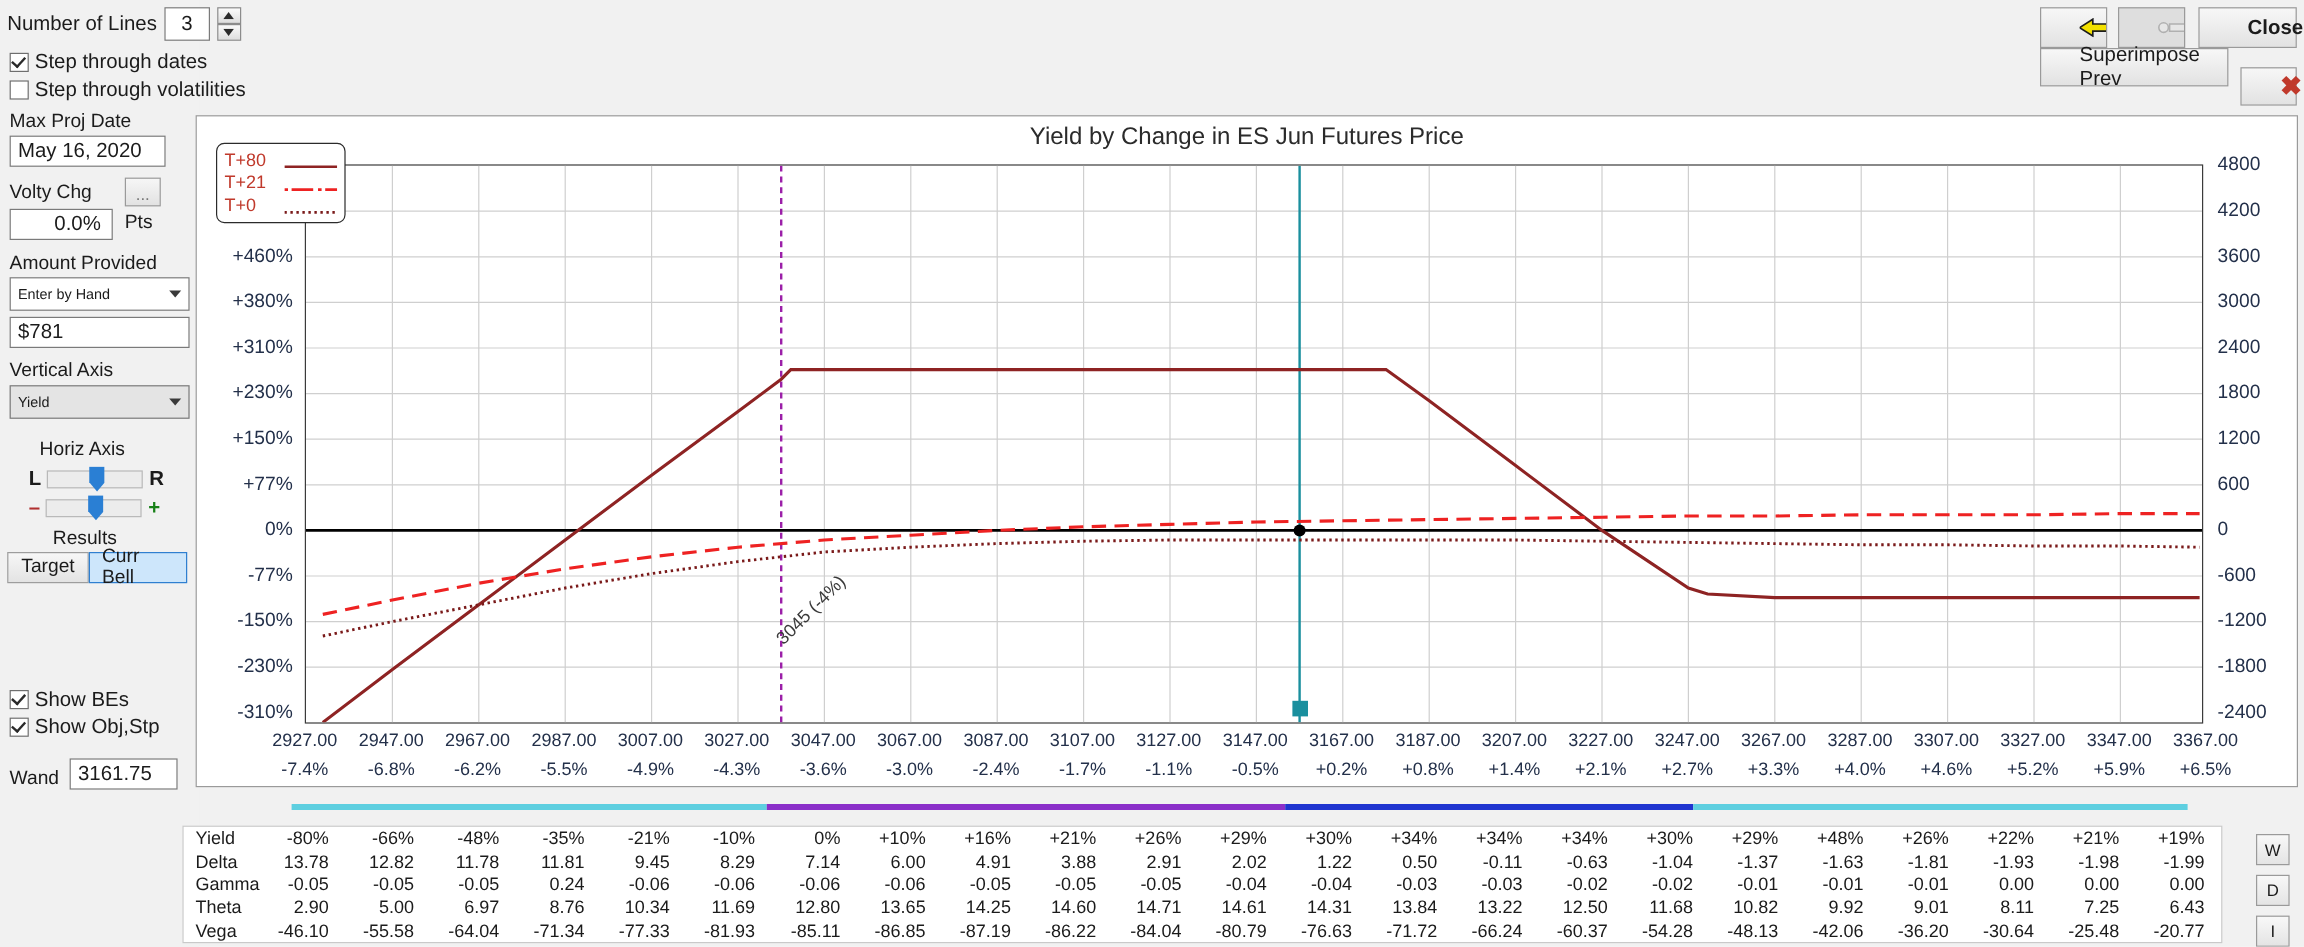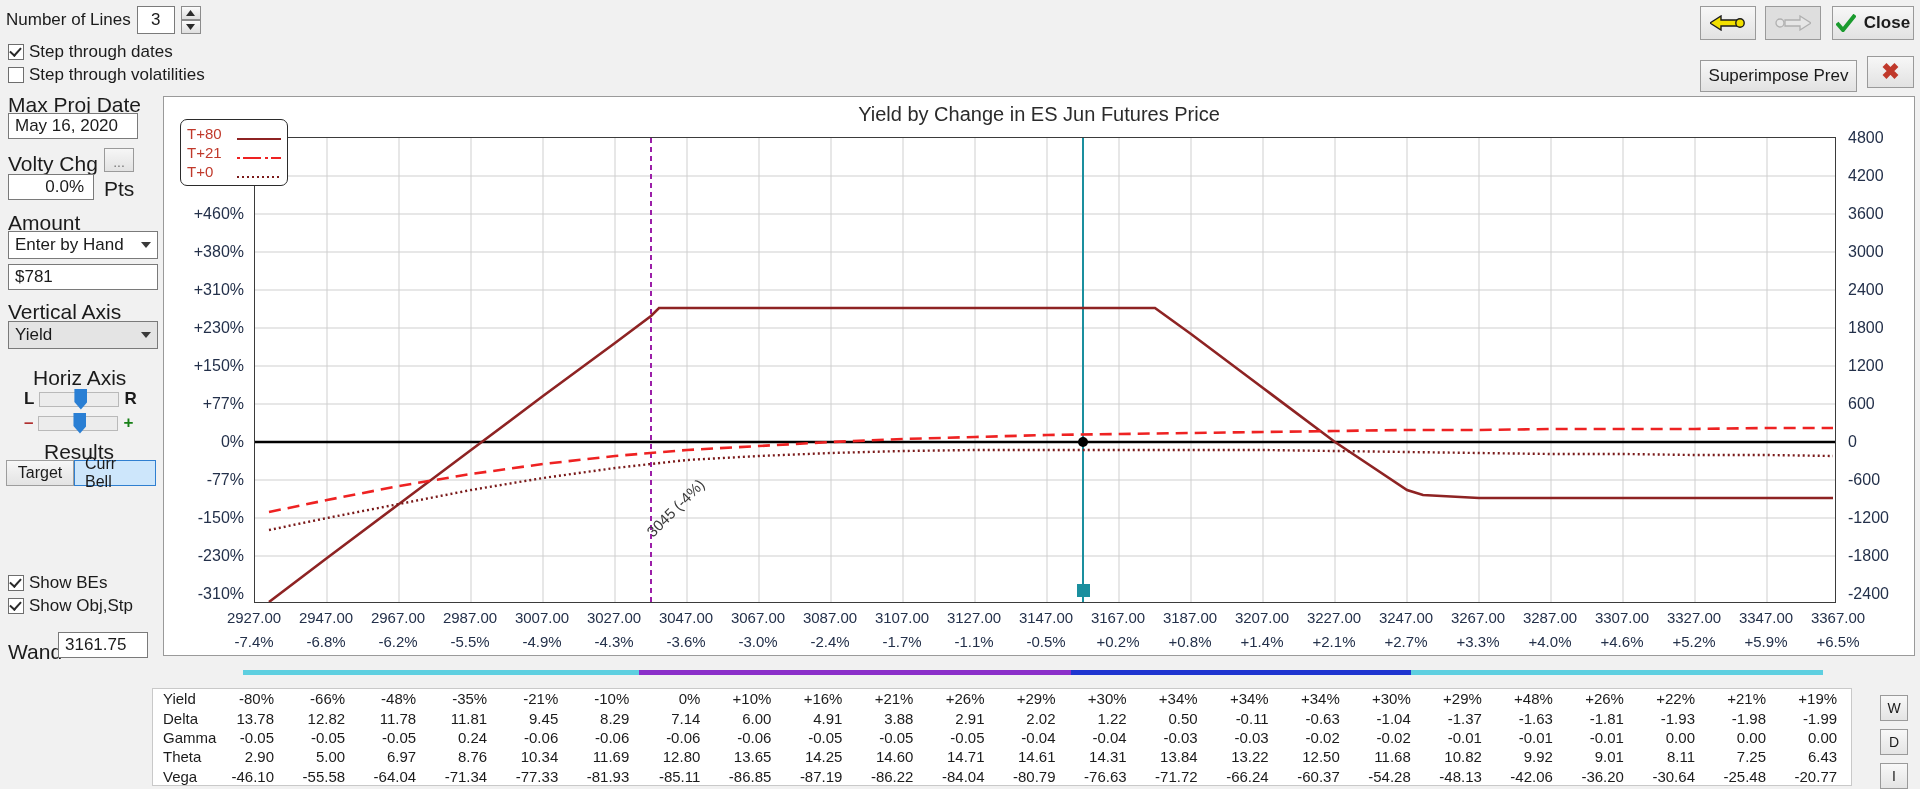--- a/index.html
+++ b/index.html
@@ -22,30 +22,30 @@
   .spin-btns{display:flex;flex-direction:column;width:20px;height:28px;}
   .spin-btn{flex:1;border:1px solid #8c8c8c;background:linear-gradient(#fbfbfb,#dedede);
             display:flex;align-items:center;justify-content:center;}
   .spin-btn svg{display:block;}
 
   .cbrow{position:absolute;left:8px;display:flex;align-items:center;gap:5px;}
   .cbox{width:14px;height:14px;border:1px solid #6e6e6e;background:#fff;position:relative;flex:none;}
   .cbox.on::after{content:"";position:absolute;left:3px;top:0px;width:5px;height:9px;
      border:solid #2a2a2a;border-width:0 2px 2px 0;transform:rotate(42deg);}
 
-  .fld-label{position:absolute;left:8px;font-size:21px;}
+  .fld-label{position:absolute;left:8px;font-size:16px;}
   .tbox{position:absolute;border:1px solid #7a7a7a;background:#fff;height:26px;
         display:flex;align-items:center;padding:0 6px;font-size:17px;box-sizing:border-box;}
   .tbox.right{justify-content:flex-end;padding-right:9px;}
   .btn-dots{position:absolute;width:30px;height:24px;border:1px solid #9a9a9a;
         background:linear-gradient(#f6f6f6,#e2e2e2);display:flex;align-items:flex-end;
         justify-content:center;font-size:14px;color:#777;padding-bottom:1px;box-sizing:border-box;}
 
   .combo{position:absolute;height:28px;border:1px solid #7a7a7a;background:#fff;
-         display:flex;align-items:center;padding:0 6px;font-size:17px;box-sizing:border-box;}
+         display:flex;align-items:center;padding:0 6px;font-size:12px;box-sizing:border-box;}
   .combo.gray{background:#e4e4e4;}
   .combo .arr{margin-left:auto;width:0;height:0;border-left:5px solid transparent;
        border-right:5px solid transparent;border-top:6px solid #3a3a3a;}
 
   .slider-wrap{position:absolute;display:flex;align-items:center;gap:5px;}
   .slider-track{width:78px;height:13px;background:#ececec;border:1px solid #b9b9b9;position:relative;}
   .sl-thumb{position:absolute;left:34px;top:-4px;width:13px;height:21px;background:#2a7fd4;
      clip-path:polygon(0 0,100% 0,100% 64%,50% 100%,0 64%);}
   .sl-side{font-size:17px;font-weight:bold;}
 
@@ -58,22 +58,22 @@
   .results-tbl{position:absolute;left:50px;top:482px;width:116px;background:#f7f7f7;
      border:1px solid #d3d3d3;border-top:none;font-size:15px;}
   .results-tbl .r{display:flex;justify-content:space-between;padding:1px 8px 1px 8px;}
 
   
   .strat-box{position:absolute;left:216px;top:4px;width:1464px;height:86px;
      border:1px solid #8a8a8a;background:#fff;box-sizing:border-box;}
   .strat-text{position:absolute;left:10px;top:5px;color:#c0392b;font-size:17px;white-space:nowrap;}
 
   .hdr-btn{position:absolute;border:1px solid #9a9a9a;background:linear-gradient(#f7f7f7,#e2e2e2);
-     display:flex;align-items:center;justify-content:center;gap:8px;font-size:17px;
-     font-weight:bold;box-sizing:border-box;}
+     display:flex;align-items:center;gap:8px;font-size:17px;
+     font-weight:bold;box-sizing:border-box;padding-left:32px;}
   .hdr-btn.disabled{background:#dedede;color:#9a9a9a;}
   .hdr-btn.plain{font-weight:normal;}
 
   
   .chart-outer{position:absolute;left:163px;top:96px;width:1752px;height:560px;
       background:#fff;border:1px solid #9a9a9a;box-sizing:border-box;}
   .chart-title{position:absolute;width:100%;text-align:center;top:6px;font-size:20px;color:#2b2b2b;}
   .plot{position:absolute;left:90px;top:40px;width:1582px;height:466px;border:1px solid #3b3b3b;
         box-sizing:border-box;background:#fff;overflow:hidden;}
   .xtick{position:absolute;font-size:15px;color:#23304a;text-align:center;width:74px;}
@@ -200,21 +200,21 @@
       <circle cx="5" cy="8" r="4" fill="#e6e6e6" stroke="#b0b0b0" stroke-width="1.3"></circle>
       <polygon points="36,8 25,1 25,5 10,5 10,11 25,11 25,15" fill="#e6e6e6" stroke="#b0b0b0" stroke-width="1.3"></polygon>
     </svg>
   </div>
   <div class="hdr-btn" style="left:1832px;top:6px;width:82px;height:34px">
     <svg width="20" height="18">
       <polyline points="1,9 7,16 19,1" fill="none" stroke="#1a9b2e" stroke-width="4"></polyline>
     </svg>
     <span>Close</span>
   </div>
-  <div class="hdr-btn plain" style="left:1700px;top:60px;width:157px;height:32px">Superimpose Prev</div>
+  <div class="hdr-btn plain" style="left:1700px;top:40px;width:157px;height:32px">Superimpose Prev</div>
   <div class="hdr-btn" style="left:1867px;top:56px;width:47px;height:32px;color:#c0392b;font-size:22px">✖</div>
 
   <div class="chart-outer">
     <div class="chart-title">Yield by Change in ES Jun Futures Price</div>
 
     <div style="position:absolute;left:0;top:40px;width:86px;height:466px">
       <div style="position:absolute;right:6px;top:-8px;text-align:right;width:80px;font-size:16px;color:#23304a">+620%</div>
       <div style="position:absolute;right:6px;top:30px;text-align:right;width:80px;font-size:16px;color:#23304a">+540%</div>
       <div style="position:absolute;right:6px;top:68px;text-align:right;width:80px;font-size:16px;color:#23304a">+460%</div>
       <div style="position:absolute;right:6px;top:106px;text-align:right;width:80px;font-size:16px;color:#23304a">+380%</div>

